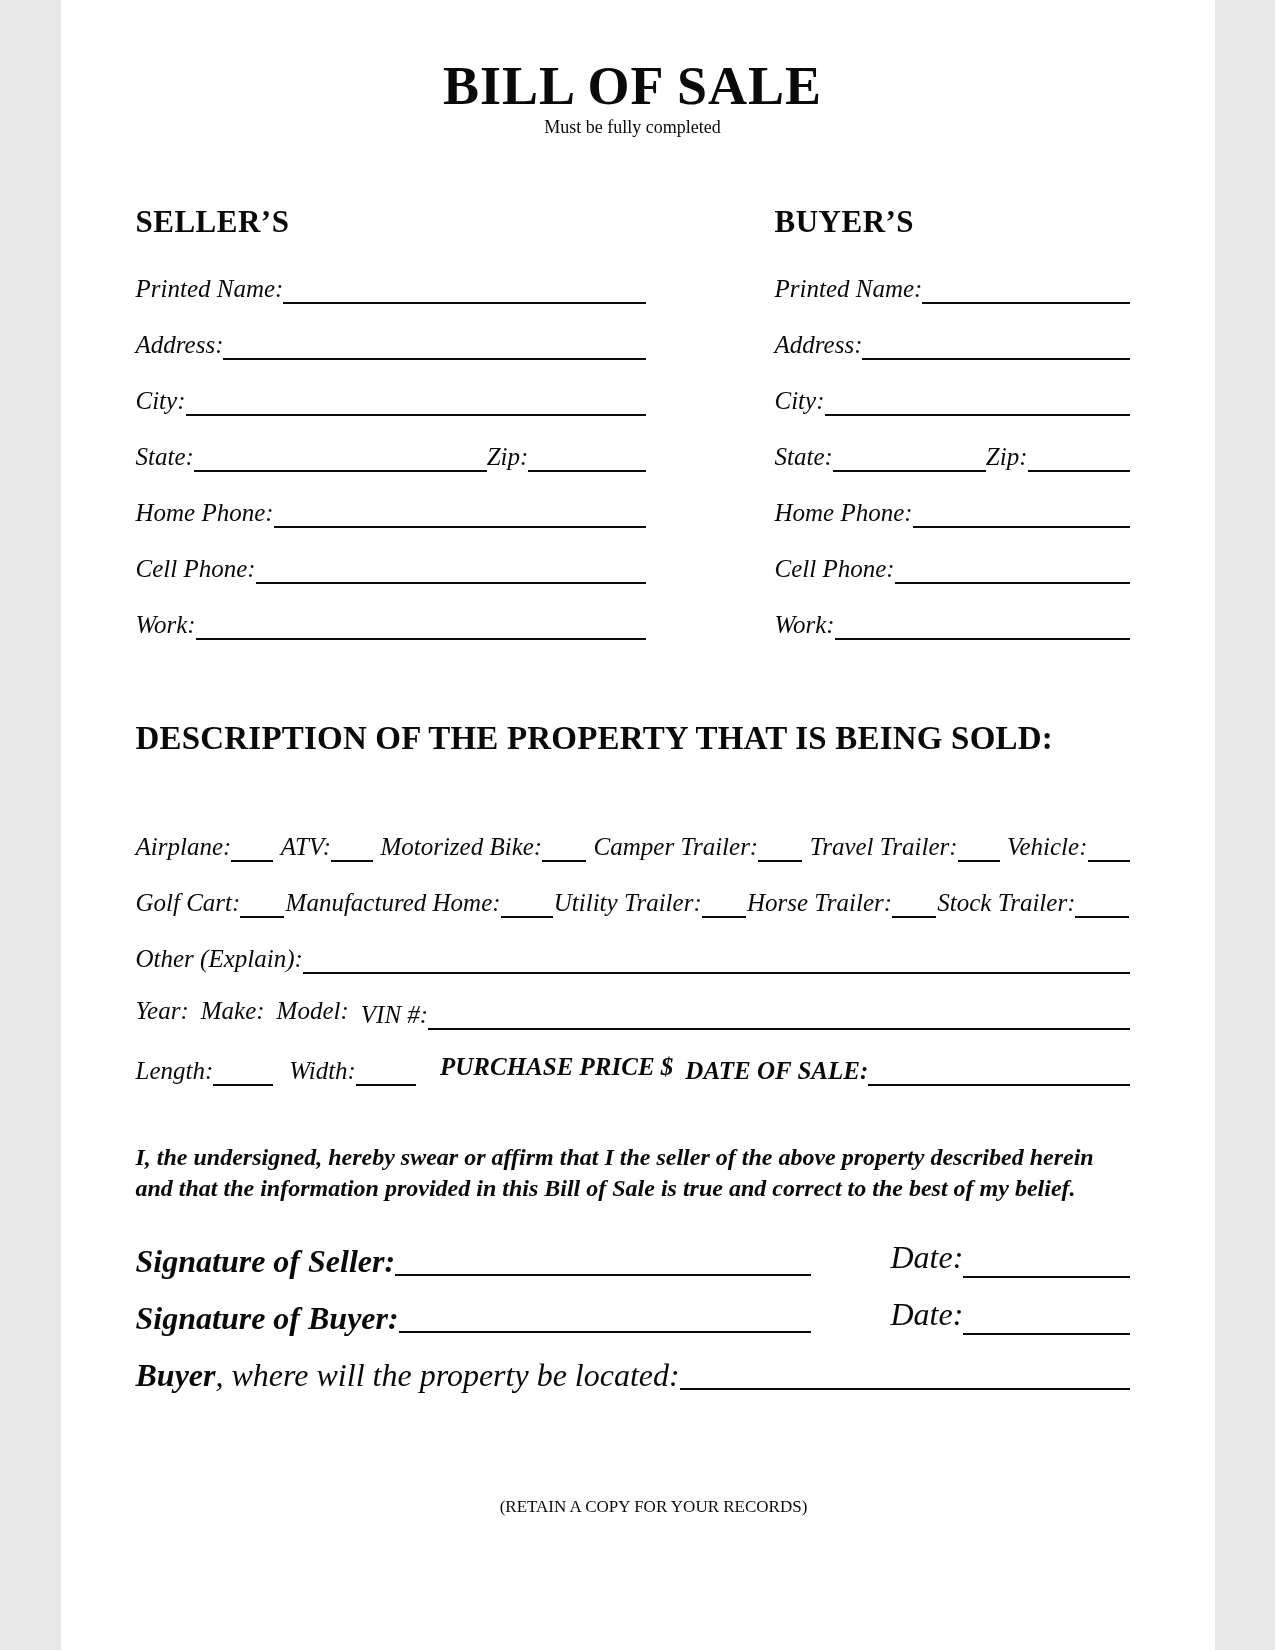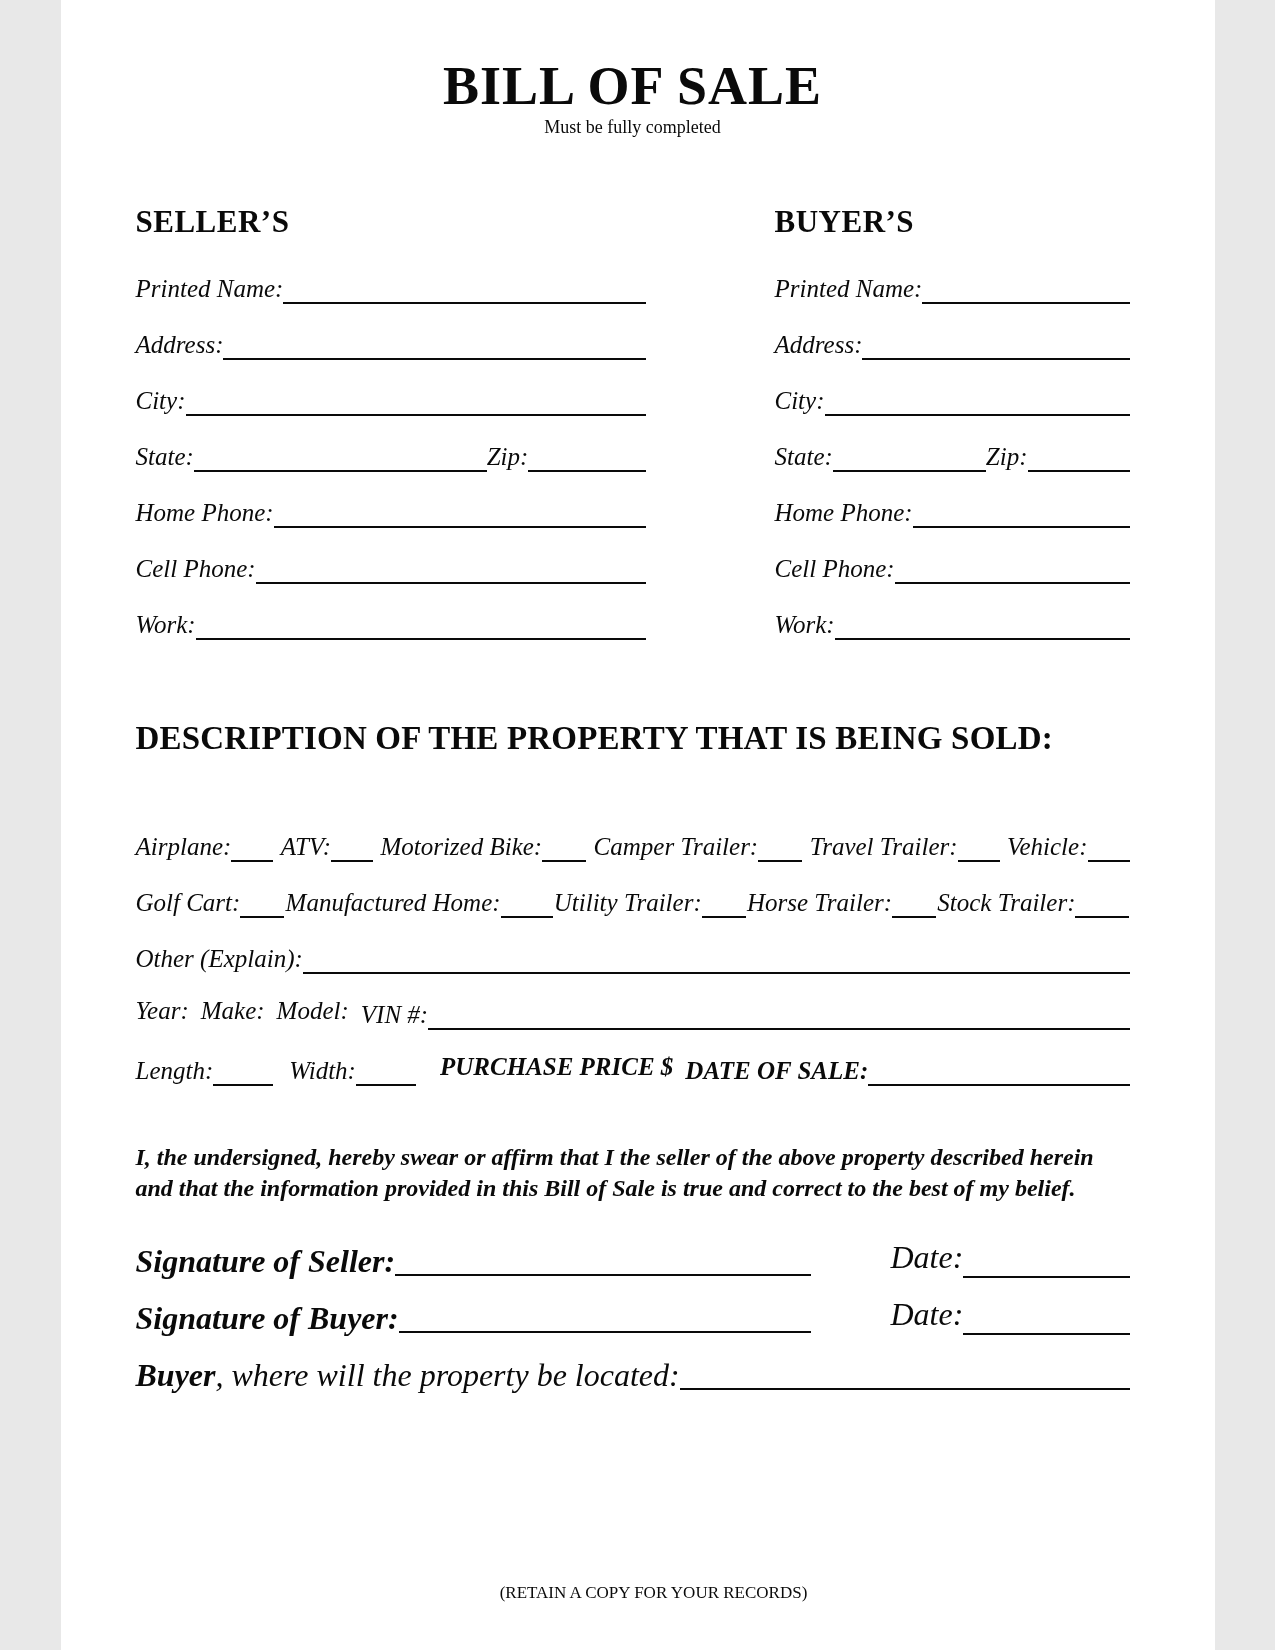--- a/index.html
+++ b/index.html
@@ -56,21 +56,21 @@
   }
 
   
   .sig-block { margin-top:38px; }
   .sig-row { display:flex; align-items:flex-end; height:34px; margin-bottom:23px; font-size:32px; }
   .sig-left { flex:0 0 675px; display:flex; align-items:flex-end; height:100%; }
   .sig-right { flex:1 1 auto; display:flex; height:100%; margin-left:80px; }
 
   
   .doc-footer {
-    position:absolute; left:0; right:0; top:1583px;
+    position:absolute; left:0; right:0; top:1497px;
     text-align:center; font-size:17px;padding-left:32px;
   }
 </style>
 </head>
 <body>
 
 <div class="page">
 
   <div class="doc-header">
     <h1 class="doc-title">BILL OF SALE</h1>

